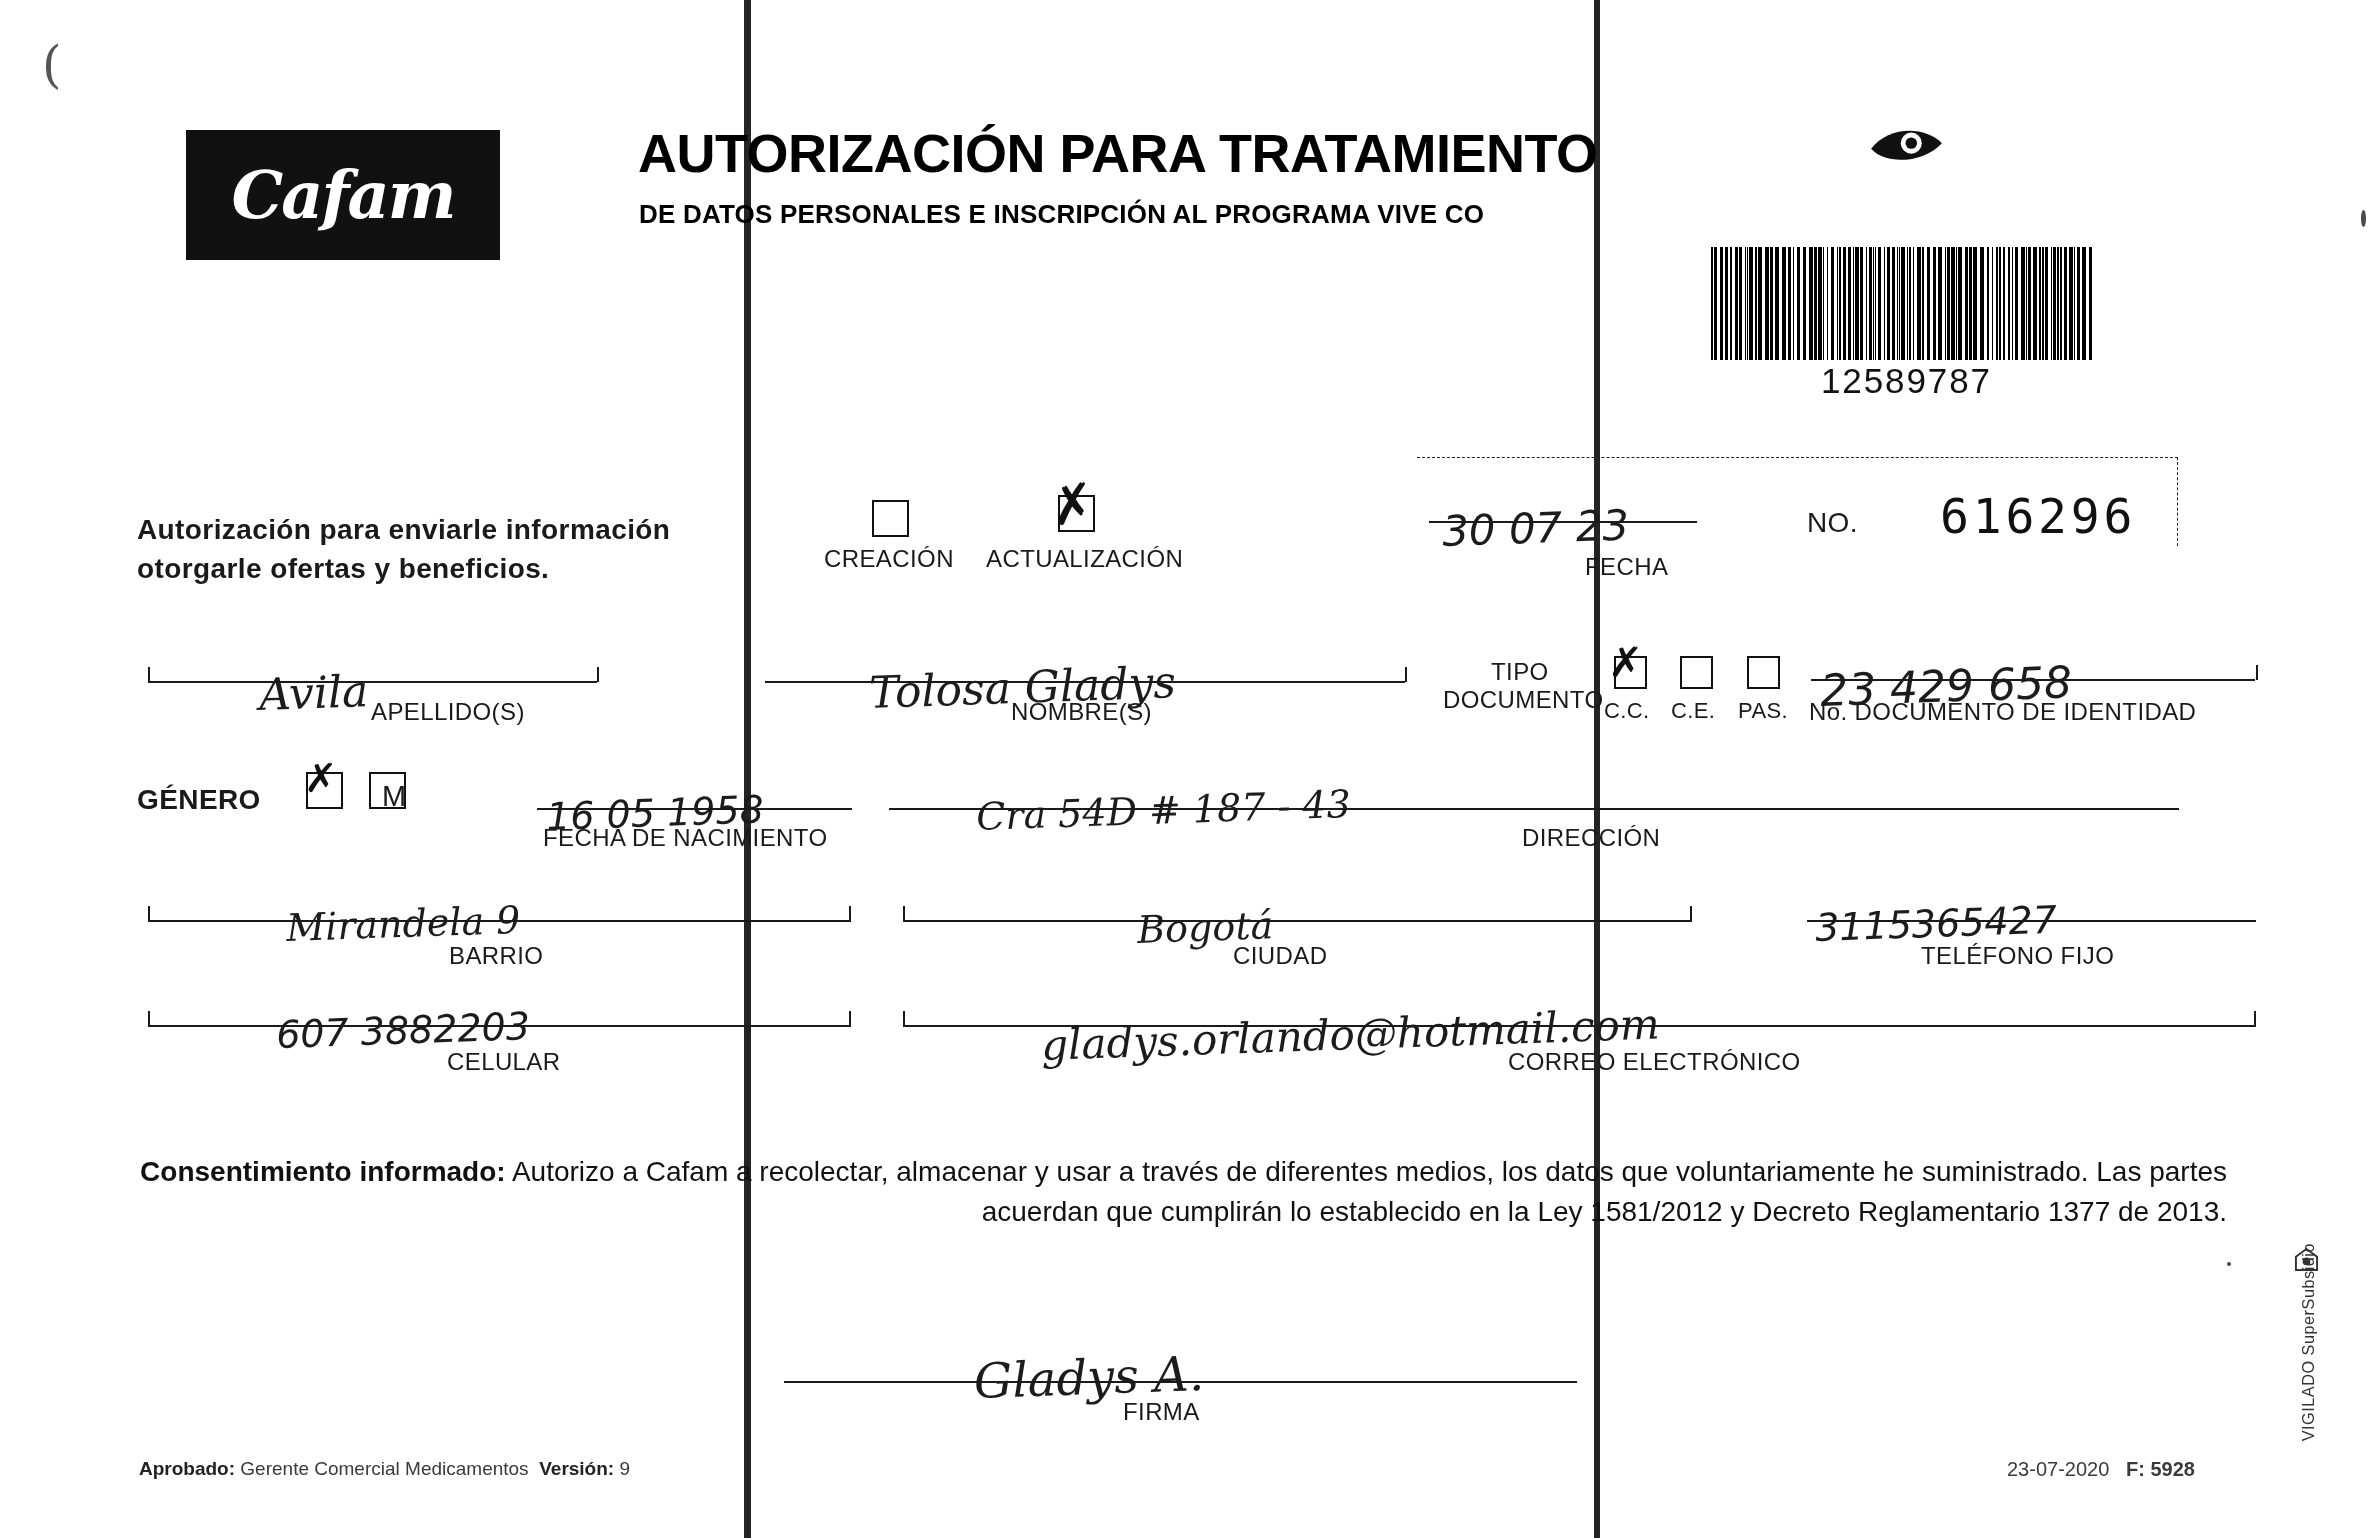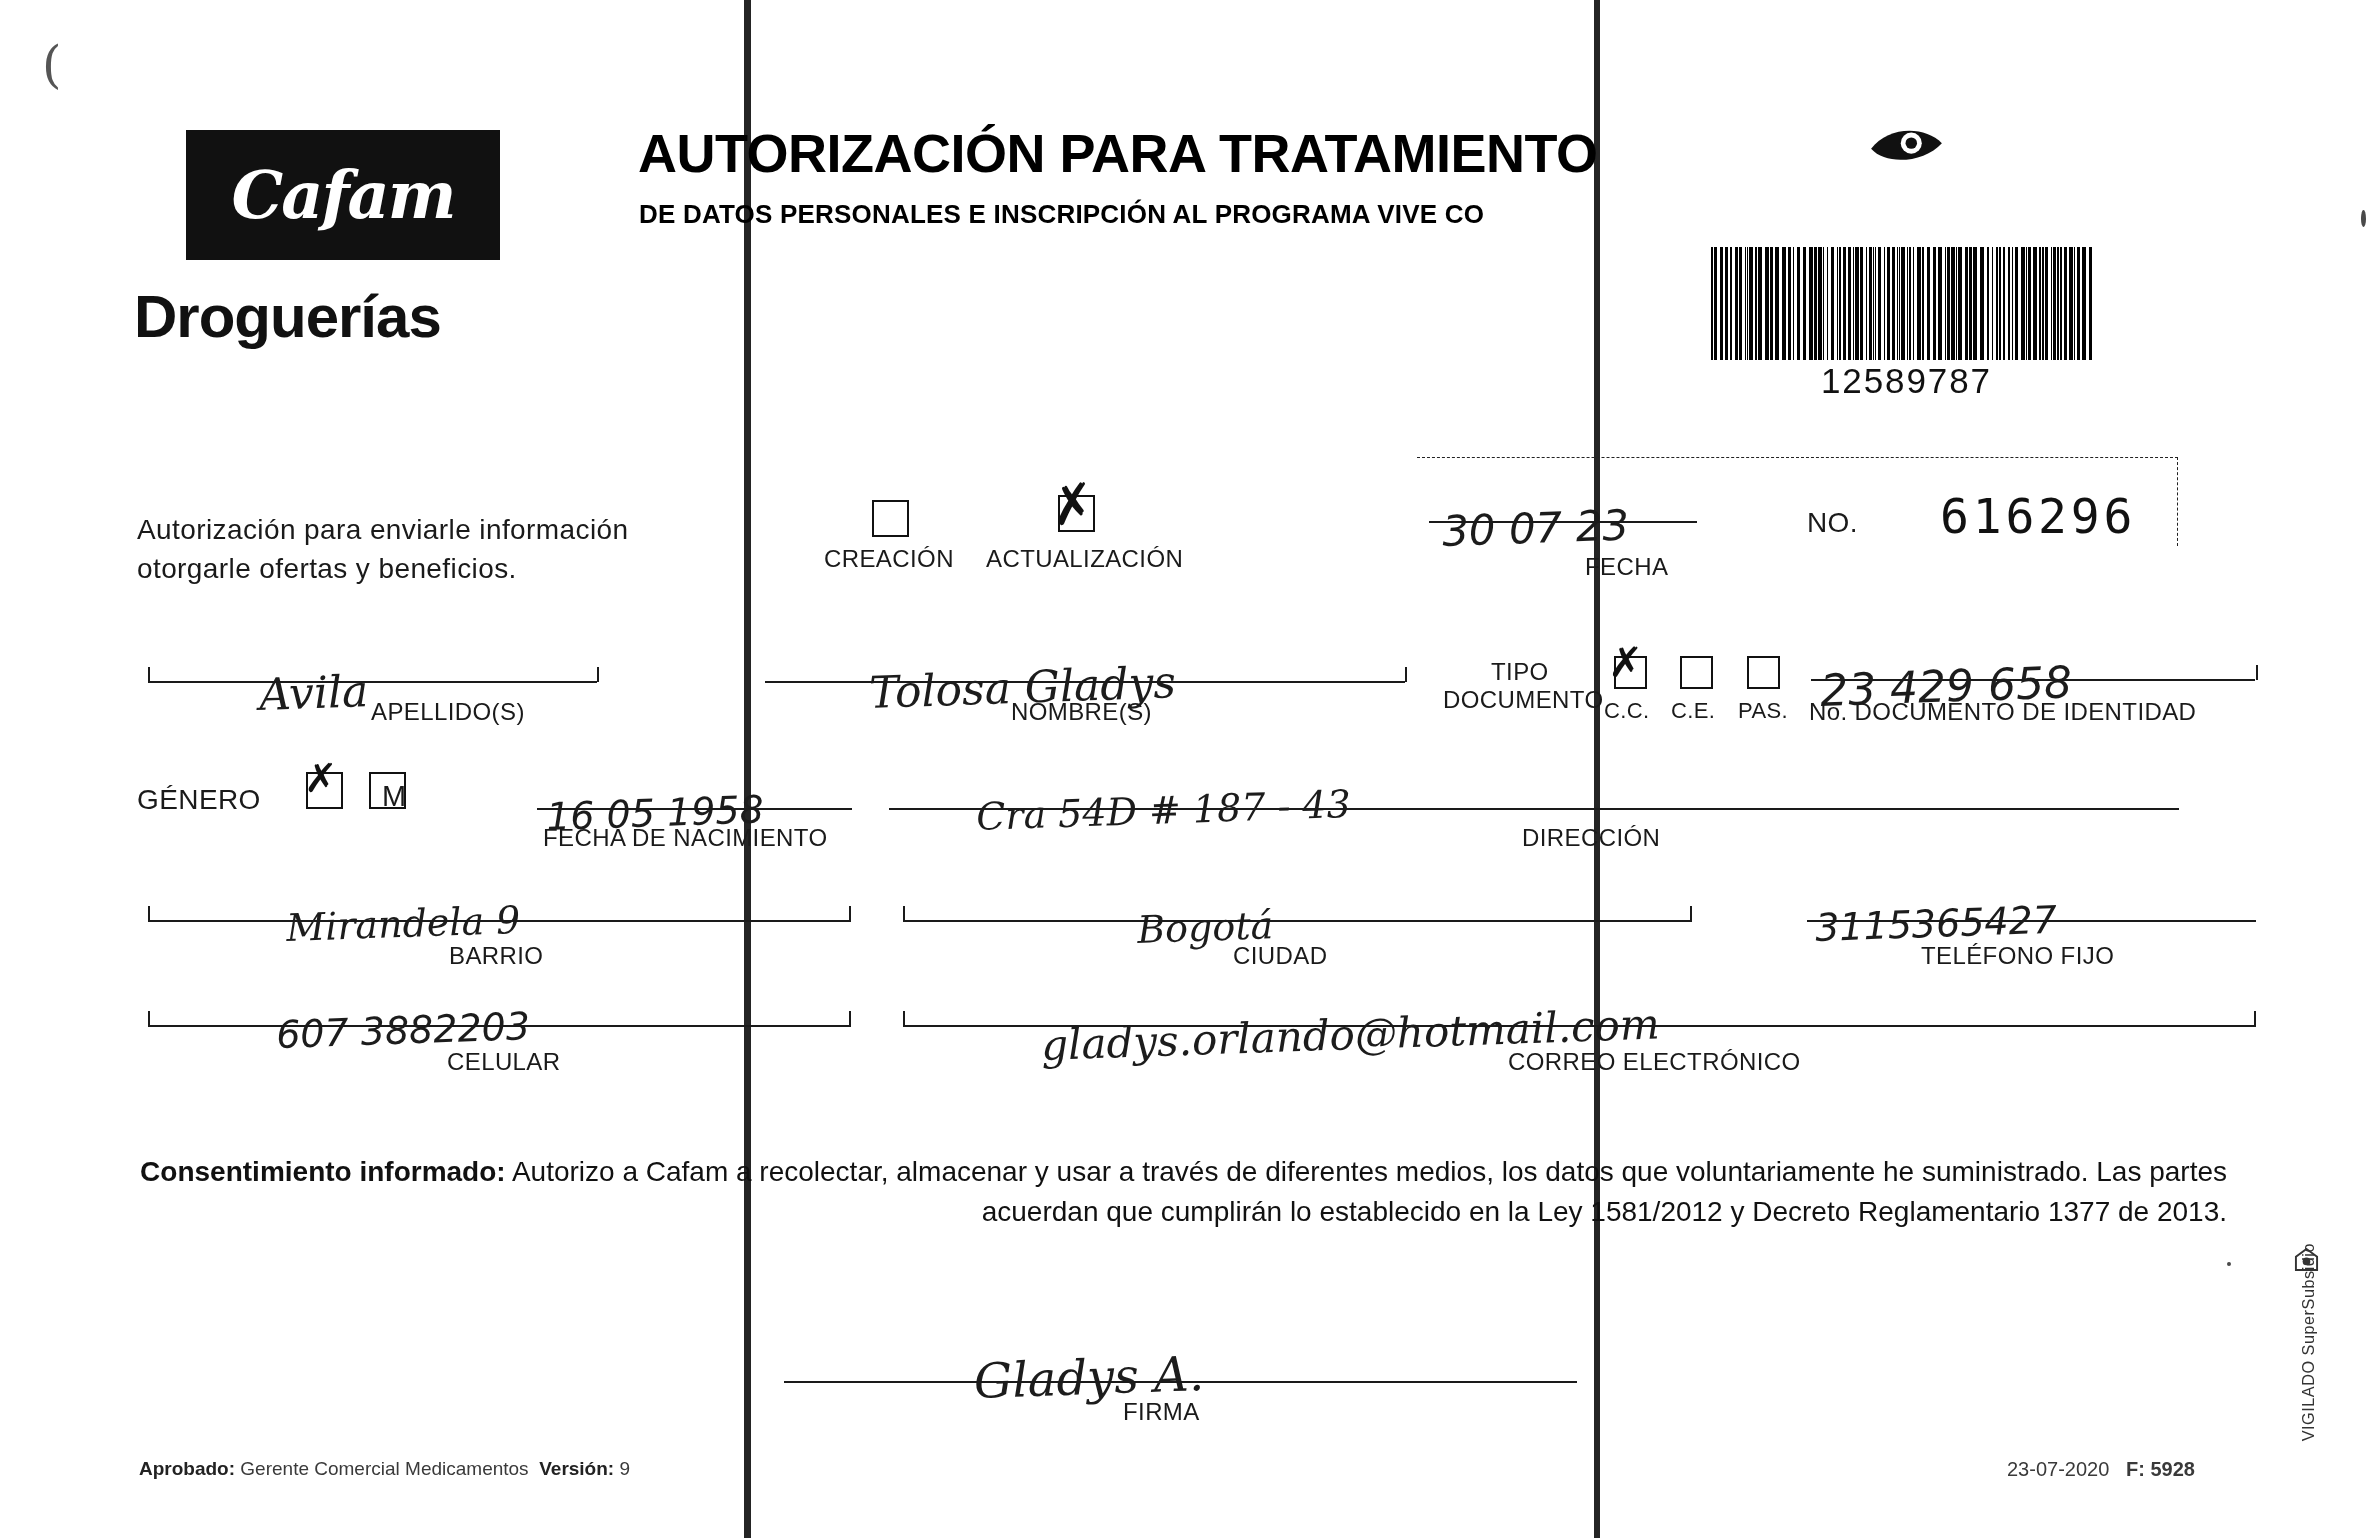--- a/index.html
+++ b/index.html
@@ -30,21 +30,21 @@
   .barcode{position:absolute;left:1711px;top:247px;width:423px;height:113px;display:flex;align-items:stretch;overflow:hidden;}
   .barcode i{display:block;background:#000;height:100%;}
   .barcode-num{position:absolute;left:1821px;top:361px;font-size:35px;letter-spacing:1.9px;color:#111;font-family:"Liberation Sans",sans-serif;}
 
   
   .dashbox{position:absolute;left:1417px;top:457px;width:760px;height:88px;border-top:1.9px dashed #222;border-right:1.9px dashed #222;}
 
   
   .lbl{position:absolute;font-size:24px;letter-spacing:0.4px;color:#1a1a1a;white-space:nowrap;}
   .lbl.sm{font-size:22px;}
-  .bold{font-weight:400;}
+  .bold{font-weight:700;}
 
   
   .hw{position:absolute;font-family:"DejaVu Serif",serif;font-style:italic;color:#1c1c1c;white-space:nowrap;
       transform:rotate(-2deg);transform-origin:left bottom;}
   .hw.big{font-size:44px;}
   .hw.mid{font-size:38px;}
   .hw.num{font-family:"DejaVu Sans",sans-serif;font-style:italic;}
 
   
   .rule{position:absolute;height:1.9px;background:#1a1a1a;}
@@ -88,21 +88,20 @@
   <div class="paren">(</div>
 
   <div class="scanline a"></div>
   <div class="scanline b"></div>
   <div class="speck" style="left:2361px;top:210px;width:4.8px;height:17px;"></div>
   <div class="speck" style="left:2227px;top:1262px;width:3.8px;height:3.8px;"></div>
 
   <div class="logo-box">
     <div class="logo-word">Cafam</div>
   </div>
-  <div class="logo-sub">Droguerías</div>
 
   <div class="title">AUTORIZACIÓN PARA TRATAMIENTO</div>
   <div class="subtitle">DE DATOS PERSONALES E INSCRIPCIÓN AL PROGRAMA VIVE CO</div>
 
   <svg class="eye" viewBox="0 0 78 46">
     <path d="M2 26 C20 2, 58 2, 76 20 C58 40, 18 44, 2 26 Z" fill="#111"></path>
     <circle cx="44" cy="20" r="11" fill="#fff"></circle>
     <circle cx="44" cy="20" r="6" fill="#111"></circle>
   </svg>
 

